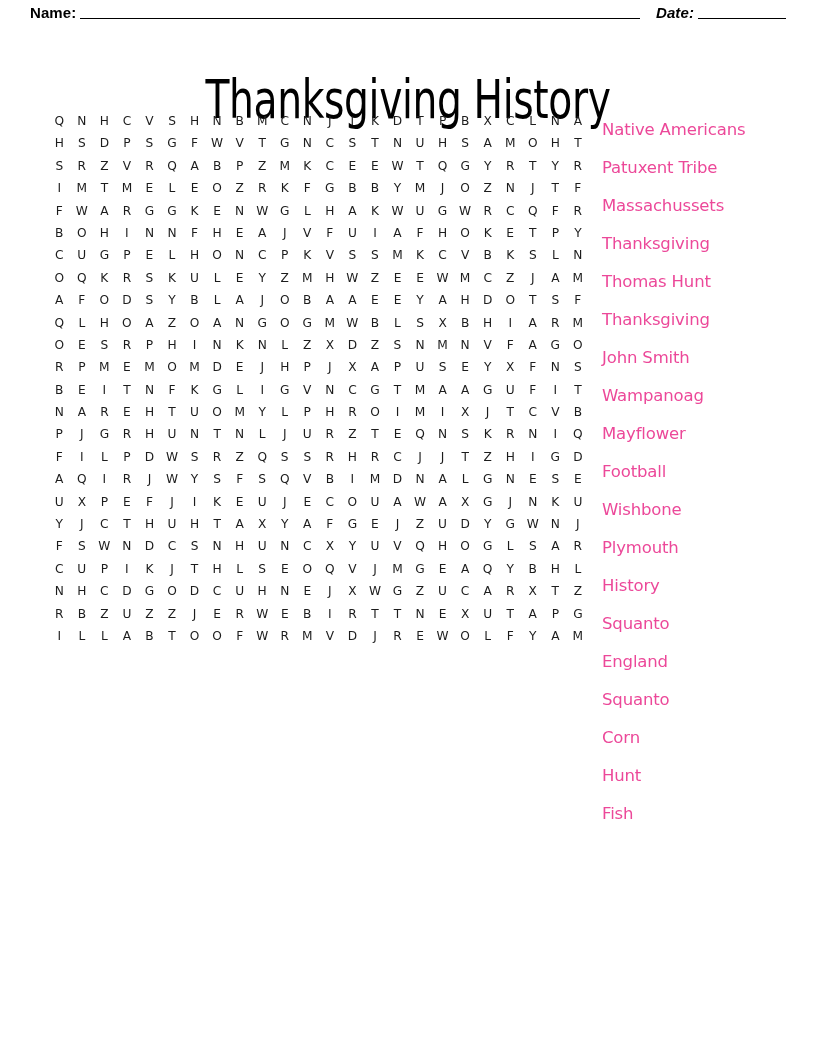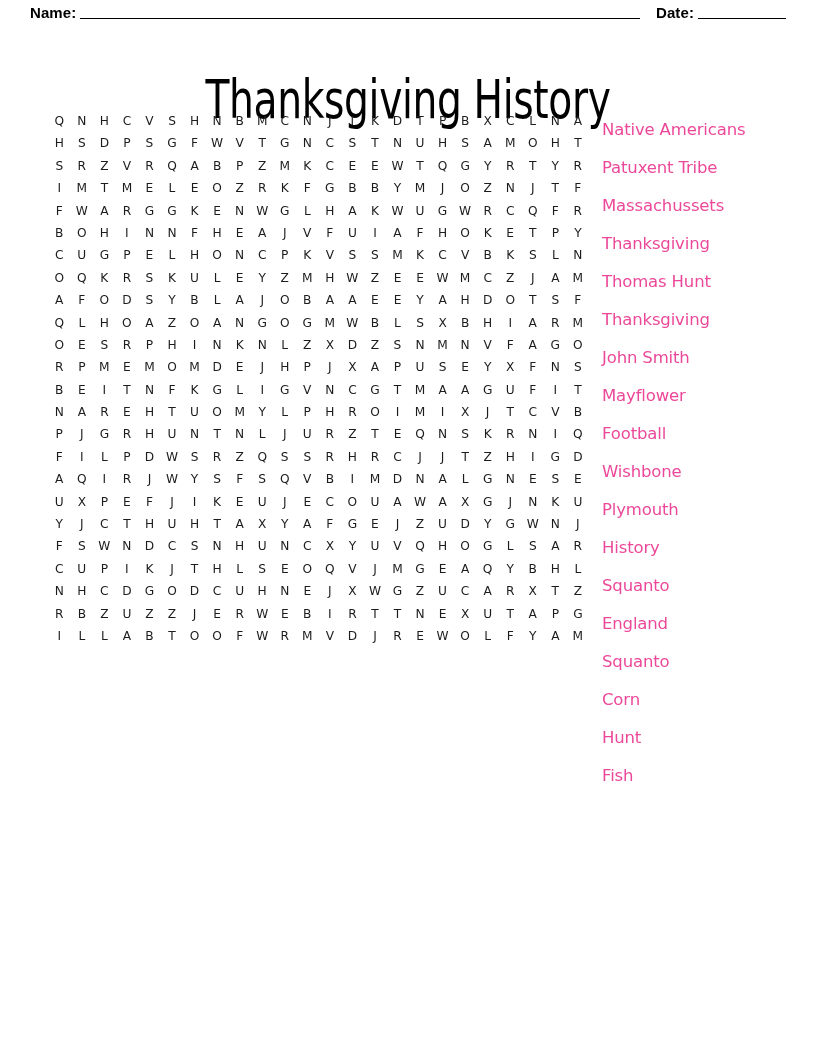--- a/index.html
+++ b/index.html
@@ -38,20 +38,21 @@
     line-height: 26px;
   }
   .name-rule {
     flex: 1 1 auto;
     border-bottom: 1.3px solid #000;
     margin: 0 2px 4px 4px;
     height: 14px;
   }
   .date-label {
     margin-left: 14px;
+    font-style: italic;
   }
   .date-rule {
     width: 88px;
     border-bottom: 1.3px solid #000;
     margin: 0 0 4px 4px;
     height: 14px;
   }
 
   
   .title {
@@ -700,20 +701,21 @@
   </div>
 
 <div class="word-list">
     <div class="word-item">Native Americans</div>
     <div class="word-item">Patuxent Tribe</div>
     <div class="word-item">Massachussets</div>
     <div class="word-item">Thanksgiving</div>
     <div class="word-item">Thomas Hunt</div>
     <div class="word-item">Thanksgiving</div>
     <div class="word-item">John Smith</div>
+    <div class="word-item">Wampanoag</div>
     <div class="word-item">Mayflower</div>
     <div class="word-item">Football</div>
     <div class="word-item">Wishbone</div>
     <div class="word-item">Plymouth</div>
     <div class="word-item">History</div>
     <div class="word-item">Squanto</div>
     <div class="word-item">England</div>
     <div class="word-item">Squanto</div>
     <div class="word-item">Corn</div>
     <div class="word-item">Hunt</div>

